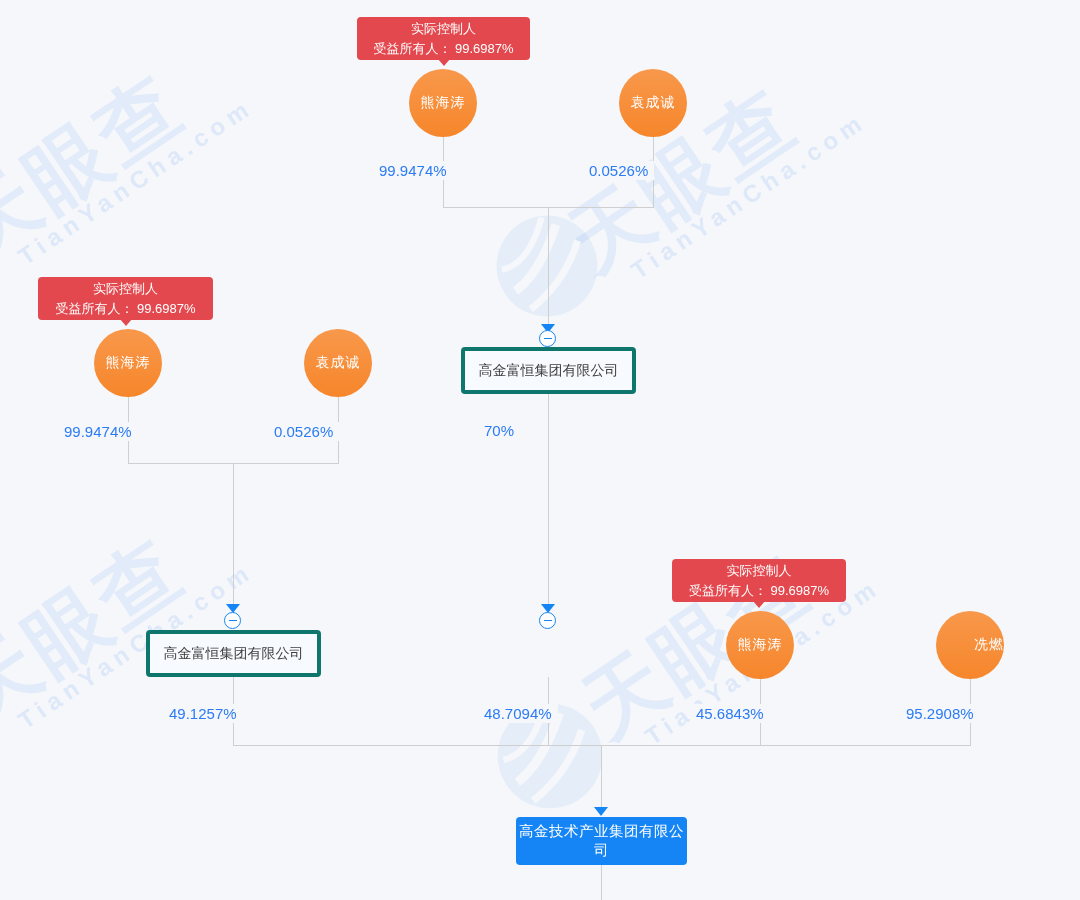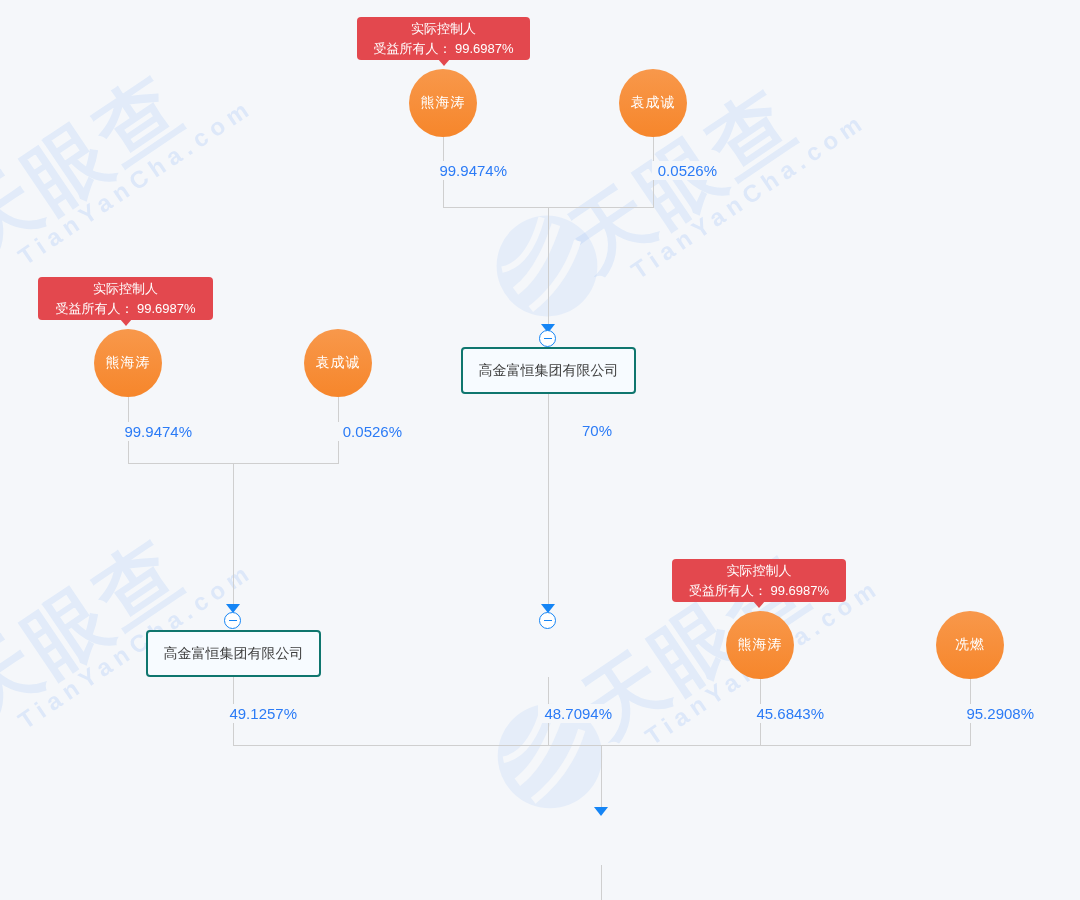--- a/index.html
+++ b/index.html
@@ -24,25 +24,25 @@
   .minus-bar{width:8px;height:1.5px;background:#1585F5;}
 
   
   .badge{position:absolute;background:#E3484E;border-radius:4px;color:#fff;font-size:13px;line-height:1.5;display:flex;flex-direction:column;align-items:center;justify-content:center;z-index:5;text-align:center;}
   .badge-tail{position:absolute;left:50%;bottom:-6px;margin-left:-6px;width:0;height:0;border-left:6px solid transparent;border-right:6px solid transparent;border-top:7px solid #E3484E;}
 
   
   .person{position:absolute;width:68px;height:68px;border-radius:50%;background:linear-gradient(180deg,#F8984B 0%,#F6862B 100%);color:#fff;font-size:14px;display:flex;align-items:center;justify-content:center;z-index:3;letter-spacing:1px;cursor:pointer;}
 
   
-  .pct{position:absolute;width:140px;text-align:right;z-index:2;}
+  .pct{position:absolute;width:140px;text-align:left;z-index:2;}
   .pct span{display:inline-block;background:#F5F7FA;padding:1px 6px;color:#2B7BF6;font-size:15px;font-weight:500;}
 
   
-  .company{position:absolute;border:2px solid #0f766e;background:#F7FBFF;border-radius:4px;color:#3C3C3C;font-size:14px;display:flex;align-items:center;justify-content:center;text-align:left;line-height:1.35;z-index:3;padding:0 2px;box-sizing:border-box;cursor:pointer;}
+  .company{position:absolute;border:4px solid #0f766e;background:#F7FBFF;border-radius:4px;color:#3C3C3C;font-size:14px;display:flex;align-items:center;justify-content:center;text-align:left;line-height:1.35;z-index:3;padding:0 2px;box-sizing:border-box;cursor:pointer;}
   .company-root{position:absolute;background:#1585F5;border-radius:4px;color:#fff;font-size:14.5px;letter-spacing:0.5px;display:flex;align-items:center;justify-content:center;text-align:center;z-index:3;cursor:pointer;}
 </style>
 </head>
 <body>
 
 <div id="canvas">
 
   <div class="wm" style="left:-55px;top:108px;">
     <div class="big">天眼查</div>
     <div class="small">TianYanCha.com</div>
@@ -131,34 +131,37 @@
     </div>
   <div class="person" style="left:94px;top:329px;">
       <span>熊海涛</span>
     </div>
   <div class="person" style="left:304px;top:329px;">
       <span>袁成诚</span>
     </div>
   <div class="person" style="left:726px;top:611px;">
       <span>熊海涛</span>
     </div>
-  <div class="person" style="left:936px;top:611px;">
+  <div class="person" style="left:936px;top:611px;justify-content:flex-end;">
       <span>冼燃</span>
     </div>
 
   <div class="pct" style="left:373px;top:161px;"><span>99.9474%</span></div>
   <div class="pct" style="left:583px;top:161px;"><span>0.0526%</span></div>
   <div class="pct" style="left:58px;top:422px;"><span>99.9474%</span></div>
   <div class="pct" style="left:268px;top:422px;"><span>0.0526%</span></div>
   <div class="pct" style="left:478px;top:421px;"><span>70%</span></div>
   <div class="pct" style="left:163px;top:704px;"><span>49.1257%</span></div>
   <div class="pct" style="left:478px;top:704px;text-decoration:underline;"><span>48.7094%</span></div>
   <div class="pct" style="left:690px;top:704px;"><span>45.6843%</span></div>
   <div class="pct" style="left:900px;top:704px;"><span>95.2908%</span></div>
 
   <div class="company" style="left:461px;top:347px;width:175px;height:47px;">
     <span>高金富恒集团有限公司</span>
   </div>
   <div class="company" style="left:146px;top:630px;width:175px;height:47px;">
     <span>高金富恒集团有限公司</span>
   </div>
+  <div class="company-root" style="left:516px;top:817px;width:171px;height:48px;">
+    <span>高金技术产业集团有限公司</span>
+  </div>
 
 </div>
 
 </body></html>

